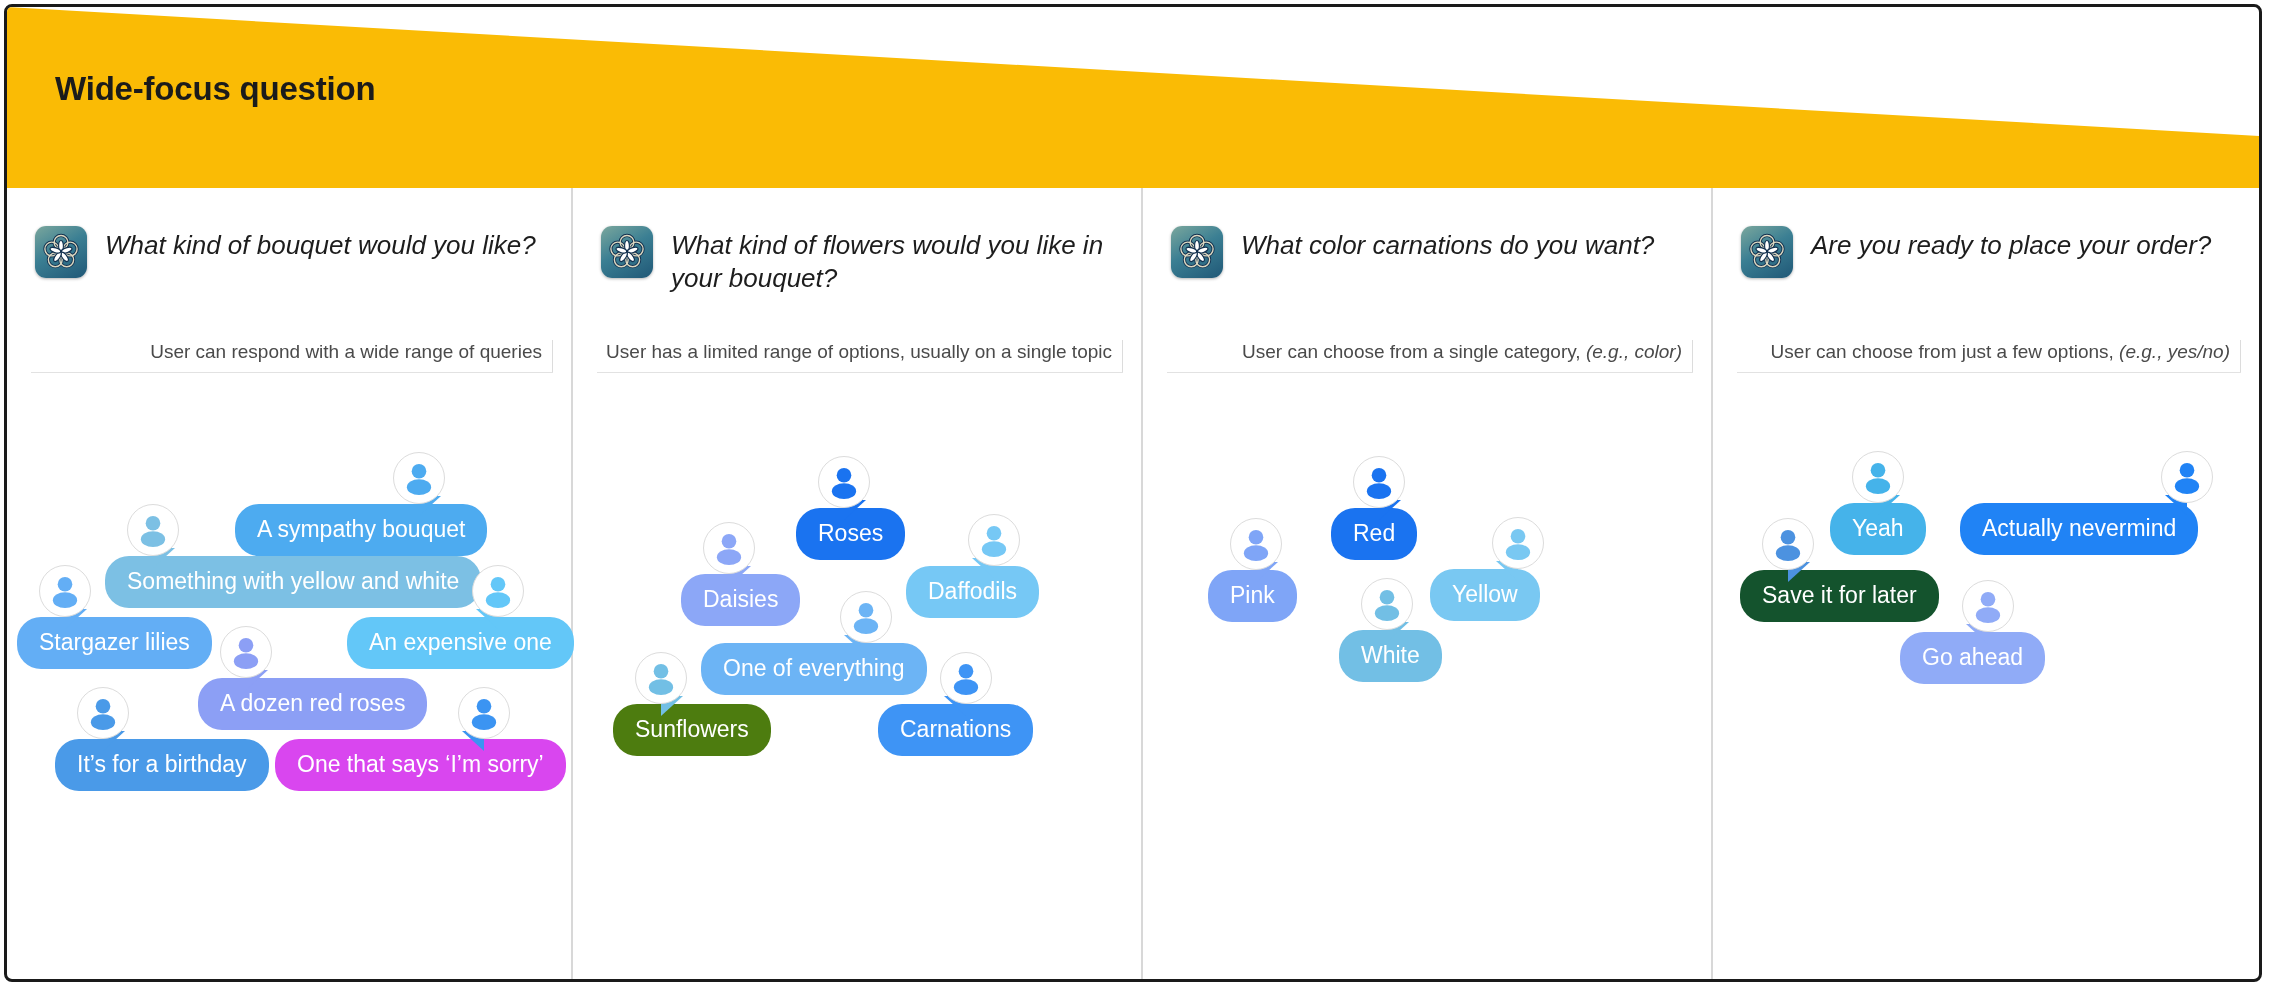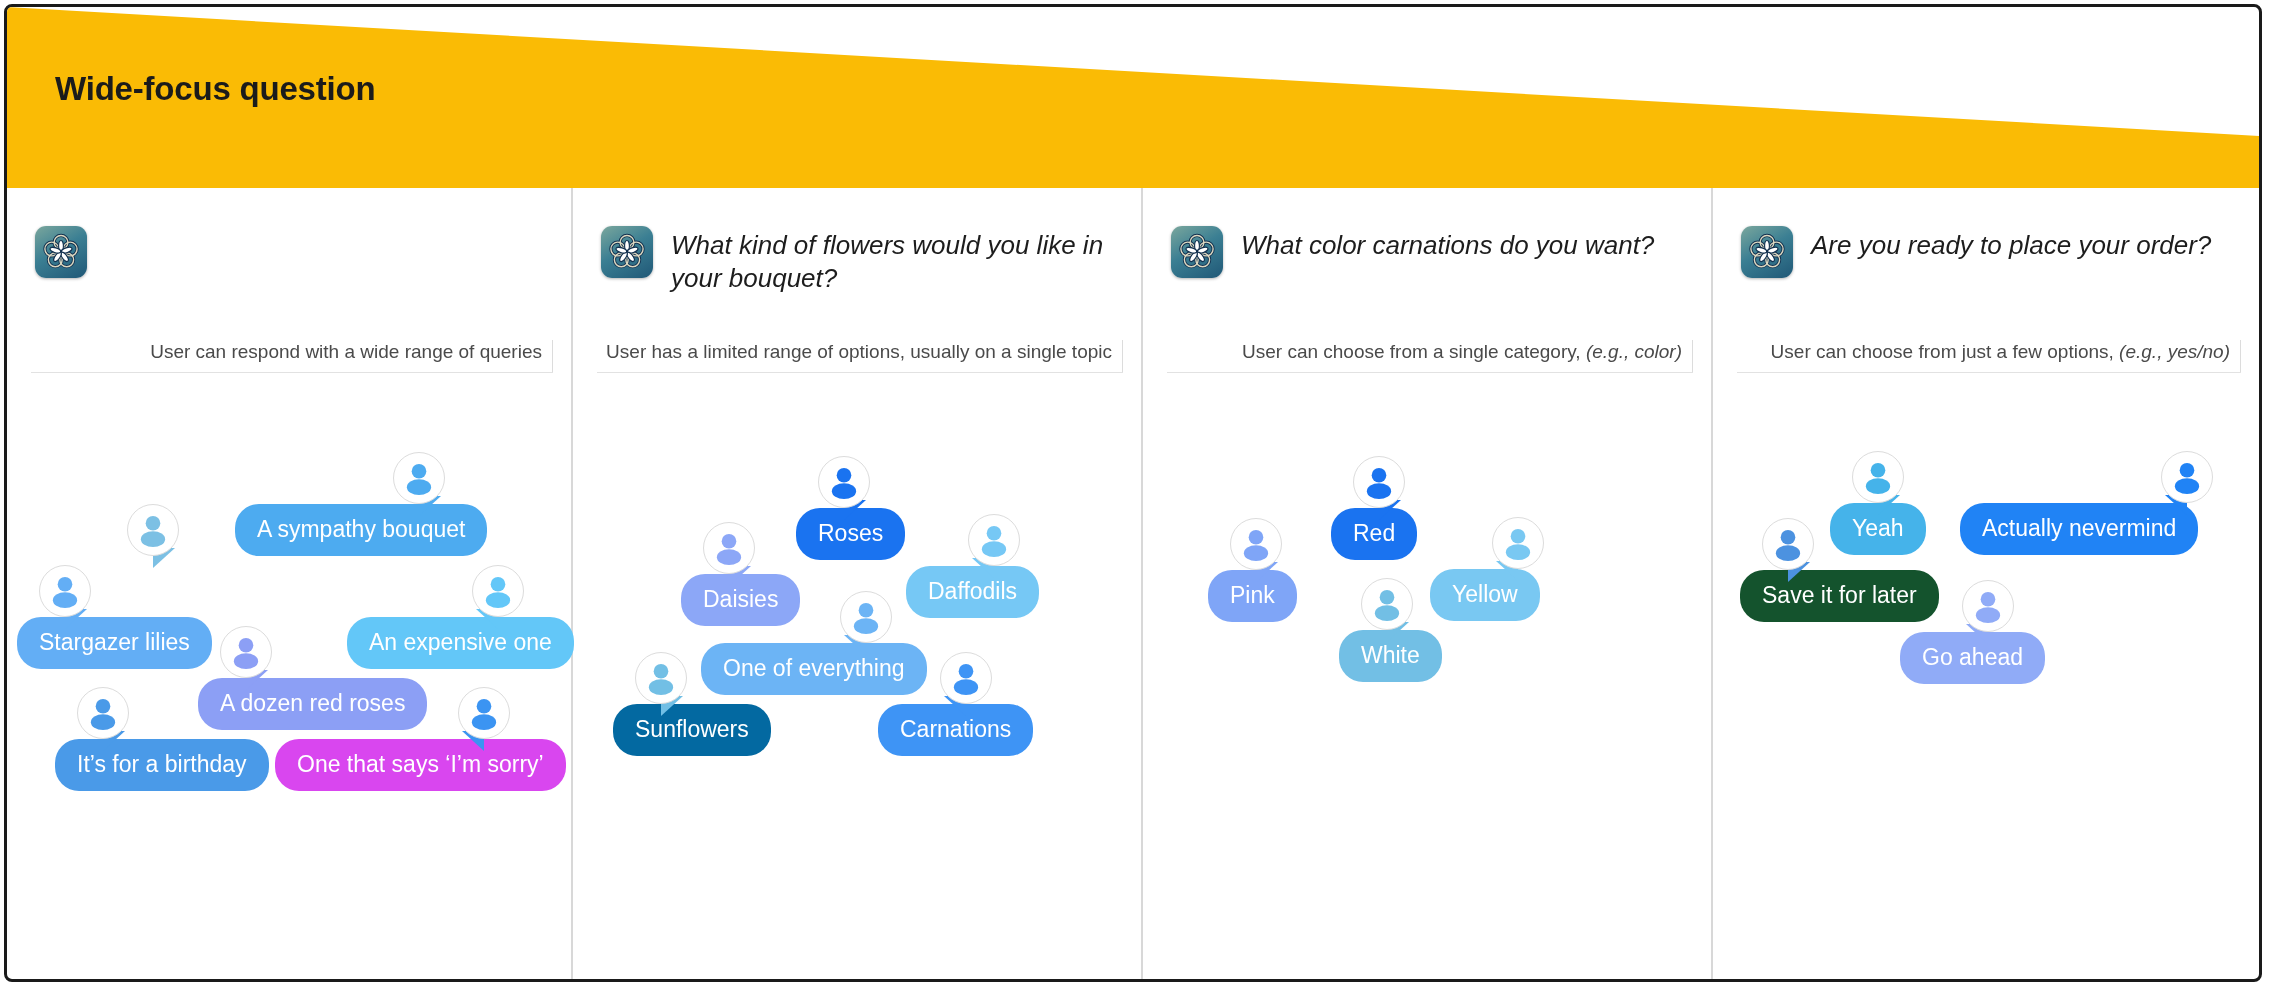--- a/index.html
+++ b/index.html
@@ -211,20 +211,21 @@
     </g>
     <g fill="#ffffff" stroke="#13314f" stroke-width="2.5">
       <ellipse cx="0" cy="-13" rx="5.2" ry="12"></ellipse>
       <ellipse cx="0" cy="-13" rx="5.2" ry="12" transform="rotate(72)"></ellipse>
       <ellipse cx="0" cy="-13" rx="5.2" ry="12" transform="rotate(144)"></ellipse>
       <ellipse cx="0" cy="-13" rx="5.2" ry="12" transform="rotate(216)"></ellipse>
       <ellipse cx="0" cy="-13" rx="5.2" ry="12" transform="rotate(288)"></ellipse>
     </g>
   </g>
 </svg></span>
+        <span class="q-text">What kind of bouquet would you like?</span>
       </div>
       <div class="caption-wrap">
         <div class="caption">
           <span>User can respond with a wide range of queries</span><em></em>
         </div>
         <div class="cap-rule"></div>
       </div>
       <div class="cluster">
           <div class="avatar" style="left: 386px; top: 44px;">
             <svg viewBox="0 0 52 52" xmlns="http://www.w3.org/2000/svg">
@@ -234,20 +235,21 @@
           </div>
           <div class="tail tail-l" style="color: rgb(77, 171, 240); top: 88px; left: 412px;"></div>
           <div class="bubble" style="left: 228px; top: 96px; background: rgb(77, 171, 240);">A sympathy bouquet</div>
           <div class="avatar" style="left: 120px; top: 96px;">
             <svg viewBox="0 0 52 52" xmlns="http://www.w3.org/2000/svg">
     <circle cx="26" cy="19" r="7.6" fill="#7cc0e4"></circle>
     <ellipse cx="26" cy="35.5" rx="12.6" ry="8.3" fill="#7cc0e4"></ellipse>
   </svg>
           </div>
           <div class="tail tail-l" style="color: rgb(124, 192, 228); top: 140px; left: 146px;"></div>
+          <div class="bubble" style="left: 98px; top: 148px; background: rgb(124, 192, 228);">Something with yellow and white</div>
           <div class="avatar" style="left: 32px; top: 157px;">
             <svg viewBox="0 0 52 52" xmlns="http://www.w3.org/2000/svg">
     <circle cx="26" cy="19" r="7.6" fill="#63aef5"></circle>
     <ellipse cx="26" cy="35.5" rx="12.6" ry="8.3" fill="#63aef5"></ellipse>
   </svg>
           </div>
           <div class="tail tail-l" style="color: rgb(99, 174, 245); top: 201px; left: 58px;"></div>
           <div class="bubble" style="left: 10px; top: 209px; background: rgb(99, 174, 245);">Stargazer lilies</div>
           <div class="avatar" style="left: 465px; top: 157px;">
             <svg viewBox="0 0 52 52" xmlns="http://www.w3.org/2000/svg">
@@ -352,21 +354,21 @@
           </div>
           <div class="tail tail-r" style="color: rgb(108, 180, 245); top: 227px; left: 271px;"></div>
           <div class="bubble" style="left: 128px; top: 235px; background: rgb(108, 180, 245);">One of everything</div>
           <div class="avatar" style="left: 62px; top: 244px;">
             <svg viewBox="0 0 52 52" xmlns="http://www.w3.org/2000/svg">
     <circle cx="26" cy="19" r="7.6" fill="#72bfe5"></circle>
     <ellipse cx="26" cy="35.5" rx="12.6" ry="8.3" fill="#72bfe5"></ellipse>
   </svg>
           </div>
           <div class="tail tail-l" style="color: rgb(114, 191, 229); top: 288px; left: 88px;"></div>
-          <div class="bubble" style="left: 40px; top: 296px; background: #0369a1;">Sunflowers</div>
+          <div class="bubble" style="left: 40px; top: 296px; background: #4d7c0f;">Sunflowers</div>
           <div class="avatar" style="left: 367px; top: 244px;">
             <svg viewBox="0 0 52 52" xmlns="http://www.w3.org/2000/svg">
     <circle cx="26" cy="19" r="7.6" fill="#3e94f5"></circle>
     <ellipse cx="26" cy="35.5" rx="12.6" ry="8.3" fill="#3e94f5"></ellipse>
   </svg>
           </div>
           <div class="tail tail-r" style="color: rgb(62, 148, 245); top: 288px; left: 371px;"></div>
           <div class="bubble" style="left: 305px; top: 296px; background: rgb(62, 148, 245);">Carnations</div>
         </div>
     </div>

